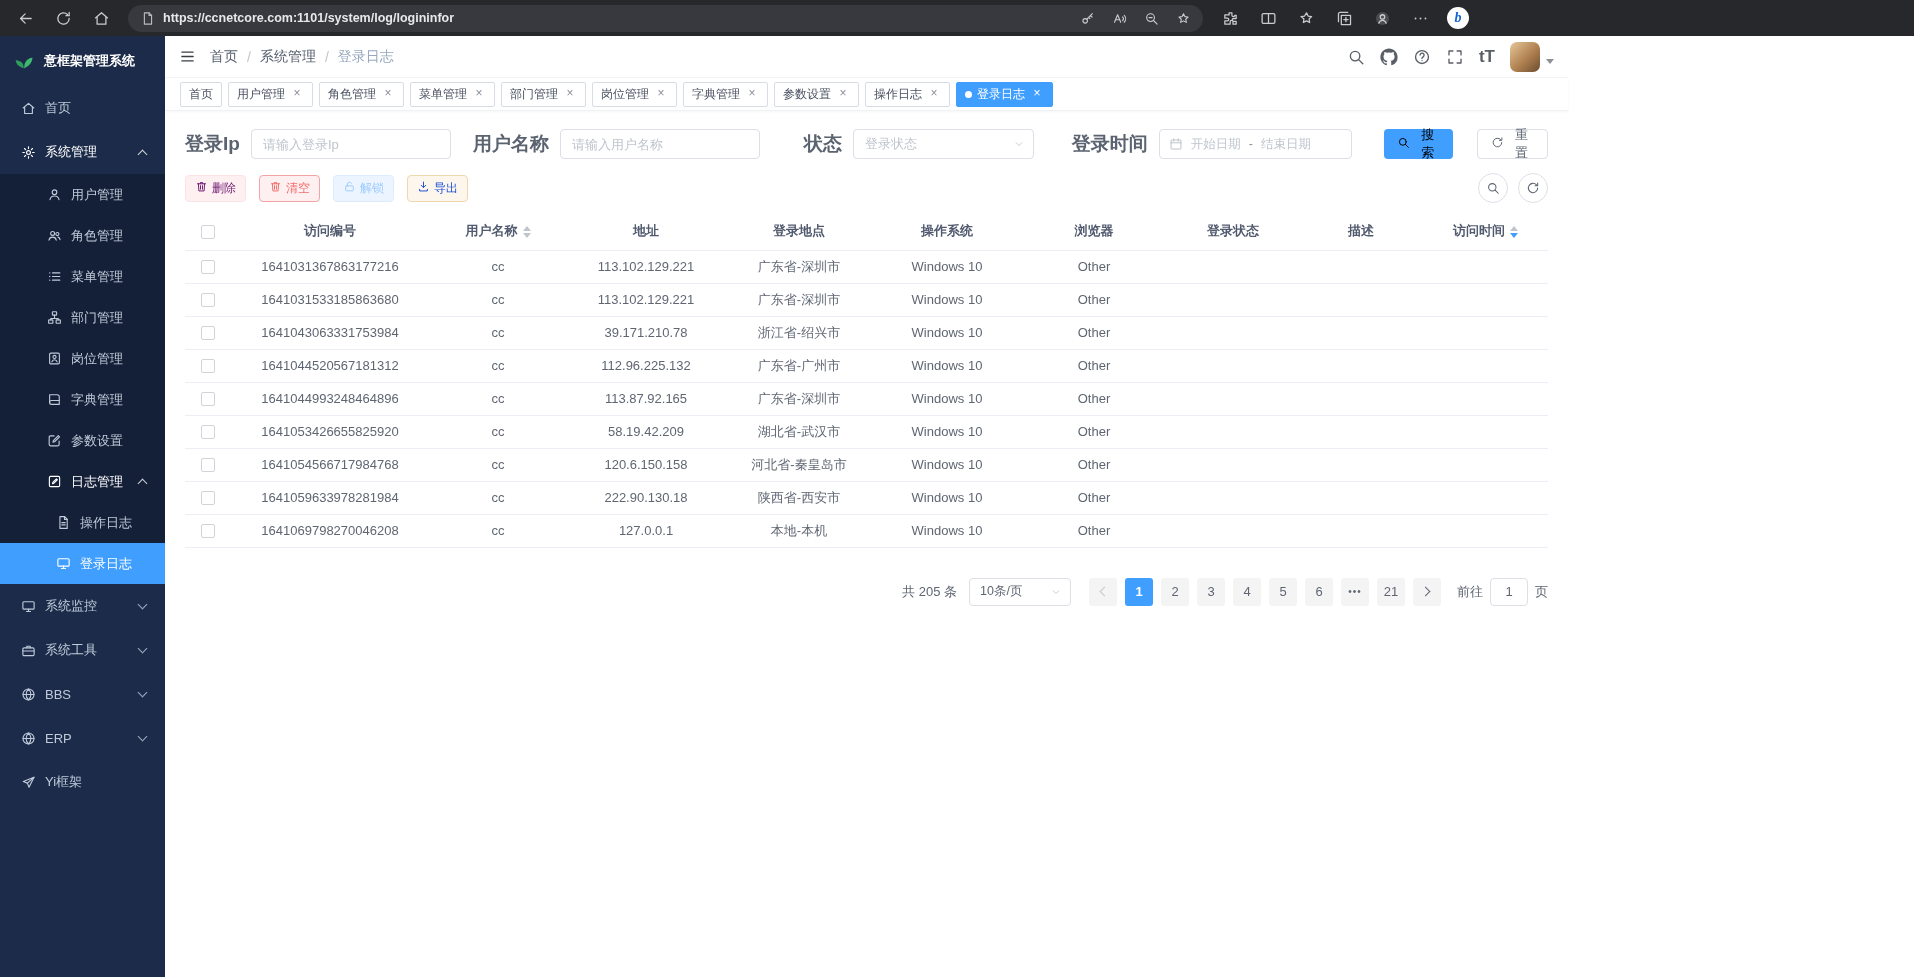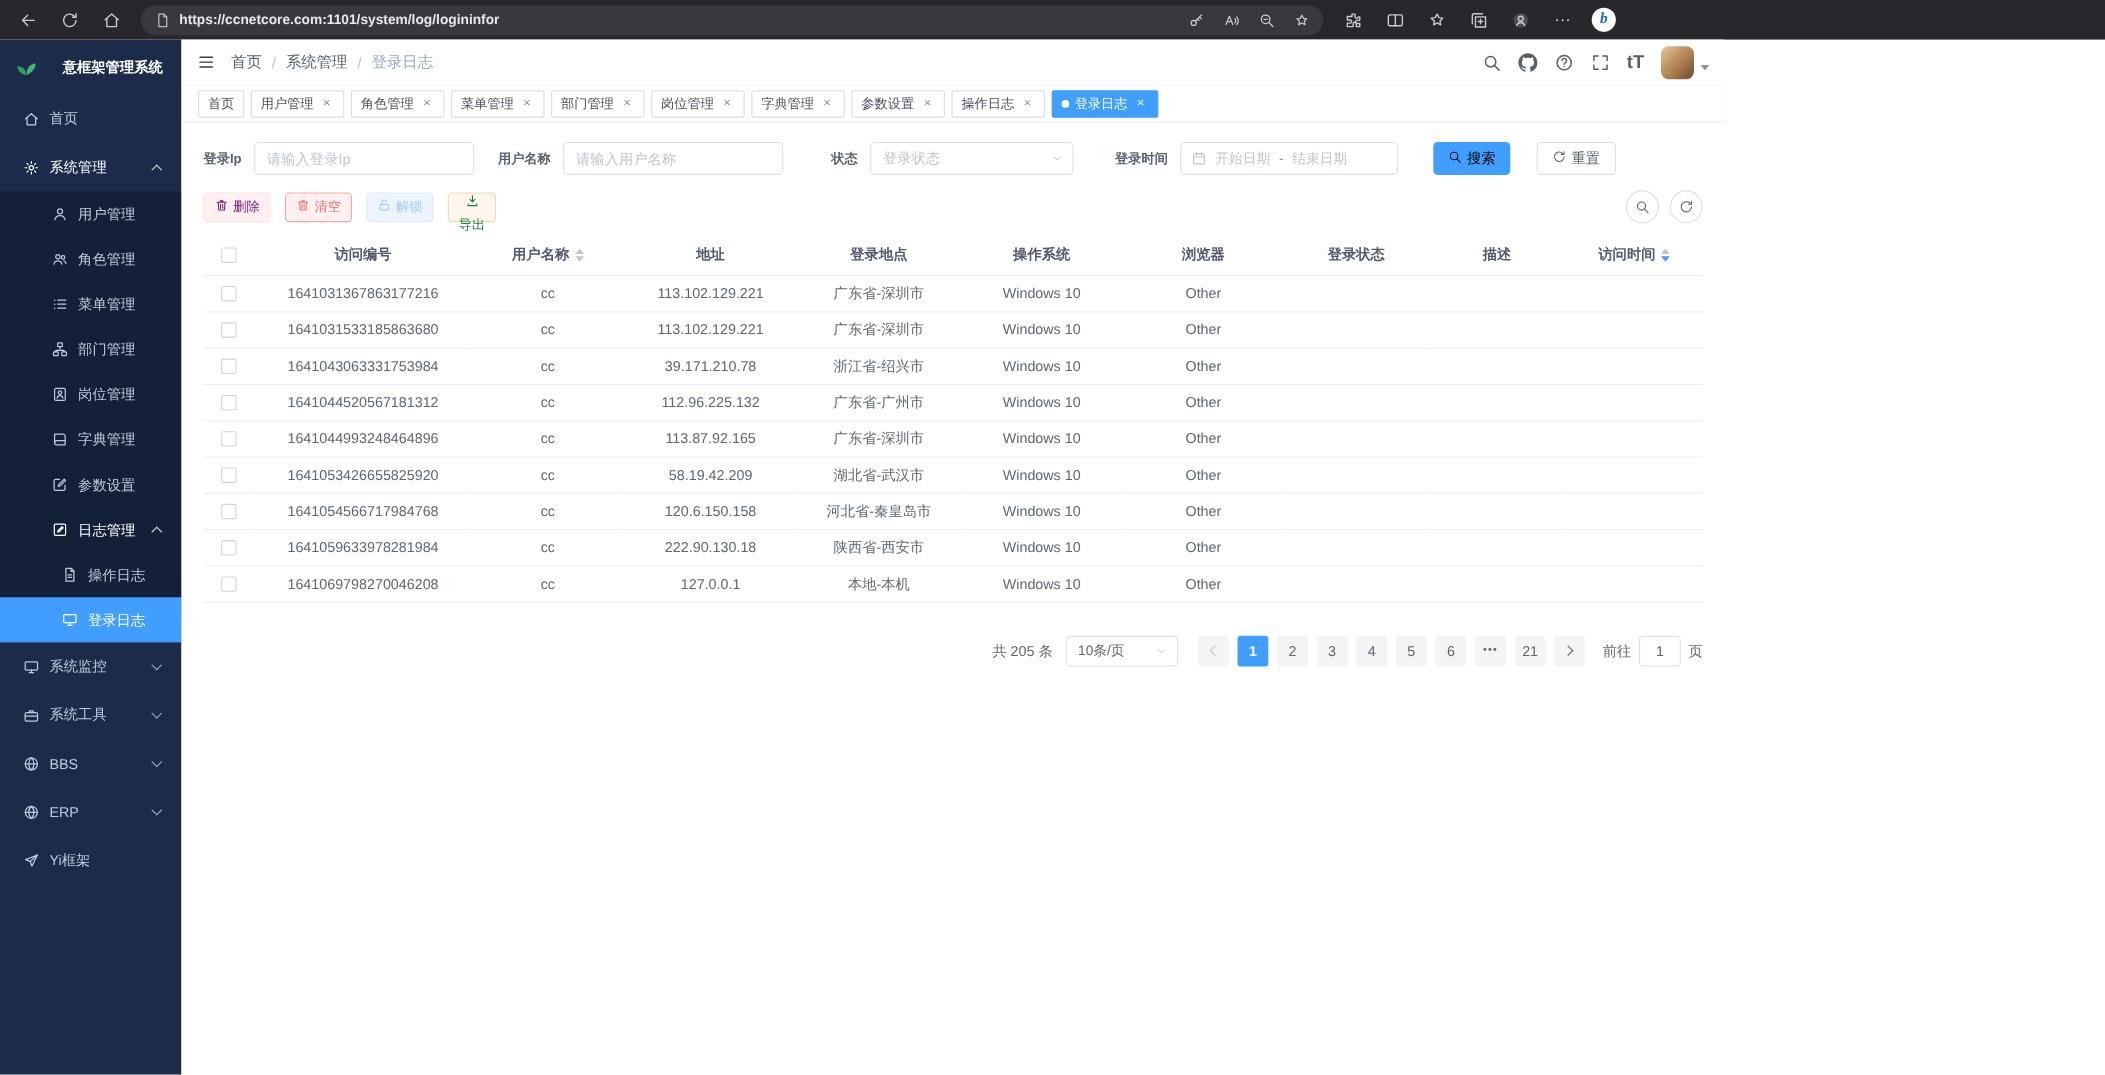--- a/index.html
+++ b/index.html
@@ -13,21 +13,21 @@
   .c-left,.c-right{display:flex;align-items:center;}
   .addr{width:1075px;height:27px;margin:0 8px;background:#38393e;border-radius:14px;display:flex;align-items:center;padding:0 5px 0 12px;gap:8px;flex:0 0 auto;font-weight:bold;}
   .addr .url{flex:1;font-size:12.5px;color:#e7e8ea;white-space:nowrap;overflow:hidden;}
   .a-ic{display:flex;color:#b9bbbf;}
   .a-right{display:flex;align-items:center;gap:2px;}
   .copilot{width:22px;height:22px;border-radius:50%;background:#fff;display:flex;align-items:center;justify-content:center;font-weight:700;font-style:italic;color:#1165d8;font-size:14px;font-family:"Liberation Serif",serif;}
 
   
   .app{display:flex;height:941px;}
   .sidebar{width:165px;flex:0 0 auto;background:#1c2b4a;color:#bfcbd9;overflow:hidden;}
-  .logo{height:50px;display:flex;align-items:center;gap:23px;padding-left:14px;cursor:pointer;}
+  .logo{height:50px;display:flex;align-items:center;gap:10px;padding-left:14px;cursor:pointer;}
   .logo-text{color:#fff;font-size:13px;font-weight:700;white-space:nowrap;}
   .sb-item{display:flex;align-items:center;gap:9px;height:44px;padding:0 10px 0 21px;font-size:13px;cursor:pointer;white-space:nowrap;}
   .sb-item.lv2{height:41px;padding-left:47px;background:#141f38;}
   .sb-item.lv3{height:41px;padding-left:56px;background:#141f38;}
   .sb-item.trail{color:#fff;}
   .sb-item.active{background:#409eff;color:#fff;}
   .sb-ic{display:flex;flex:0 0 auto;}
   .sb-label{flex:1;}
   .sb-caret{width:7px;height:7px;border-right:1.6px solid currentColor;border-bottom:1.6px solid currentColor;margin-right:9px;opacity:.8;flex:0 0 auto;}
   .sb-caret.up{transform:rotate(-135deg);margin-top:4px;}
@@ -53,39 +53,39 @@
   .tags{height:33px;display:flex;align-items:center;gap:6px;padding:0 15px;border-bottom:1px solid #f0f1f3;box-shadow:0 1px 3px rgba(0,0,0,.04);}
   .tag{height:25px;display:flex;align-items:center;gap:5px;padding:0 8px;border:1px solid #d8dce5;border-radius:2px;background:#fff;font-size:12px;color:#495060;cursor:pointer;}
   .tag .x{font-size:12px;color:#8a8f99;width:14px;height:14px;line-height:13px;text-align:center;border-radius:50%;}
   .tag .dot{width:7px;height:7px;border-radius:50%;background:#fff;display:inline-block;}
   .tag.active{background:#409eff;border-color:#409eff;color:#fff;}
   .tag.active .x{color:#fff;}
 
   
   .content{padding:12px 20px 0;flex:1;}
   .filters{display:flex;align-items:center;margin:6px 0 14px;}
-  .f-label{font-size:12px;font-weight:700;color:#5b6370;margin-right:11px;white-space:nowrap;}
+  .f-label{font-size:19px;font-weight:700;color:#5b6370;margin-right:11px;white-space:nowrap;}
   .ml22{margin-left:22px}.ml44{margin-left:44px}.ml38{margin-left:38px}.ml32{margin-left:32px}
   .f-input{width:200px;height:30px;border:1px solid #dcdfe6;border-radius:4px;padding:0 11px;font-size:13px;color:#606266;outline:none;font-family:inherit;}
   .f-input::placeholder{color:#bfc4cd;}
   .f-select{width:185px;height:30px;border:1px solid #dcdfe6;border-radius:4px;display:flex;align-items:center;justify-content:space-between;padding:0 8px 0 11px;color:#bfc4cd;font-size:13px;cursor:pointer;}
   .f-select .ca{color:#c0c4cc;display:flex;}
   .f-date{width:198px;height:30px;border:1px solid #dcdfe6;border-radius:4px;display:flex;align-items:center;gap:8px;padding:0 9px;color:#bfc4cd;font-size:12.5px;}
   .f-date .cal{color:#c0c4cc;display:flex;}
   .f-date .sep{color:#8b919b;}
   .btn{height:30px;border:none;border-radius:4px;display:flex;align-items:center;gap:5px;font-size:13px;padding:0 13px;cursor:pointer;font-family:inherit;}
   .btn.primary{background:#409eff;color:#000000;}
   .btn.plain{background:#fff;border:1px solid #dcdfe6;color:#5b6370;margin-left:24px;}
 
   .toolbar{display:flex;align-items:center;gap:13px;margin:2px 0 10px;}
   .tbtn{height:27px;border-radius:4px;display:flex;align-items:center;gap:4px;font-size:12px;padding:0 9px;cursor:pointer;font-family:inherit;border:1px solid transparent;}
   .tbtn.danger-light{background:#fef0f0;color:#701a75;border-color:#fce3e3;}
   .tbtn.danger{background:#fef0f0;color:#f56c6c;border-color:#f3a5a5;}
   .tbtn.primary-light{background:#ecf5ff;color:#9dccff;border-color:#dcecfd;}
-  .tbtn.warning{background:#fdf6ec;color:#15803d;border-color:#f0d8ae;flex-direction:column;}
+  .tbtn.warning{background:#fdf6ec;color:#1d4ed8;border-color:#f0d8ae;}
   .tb-right{margin-left:auto;display:flex;gap:10px;}
   .circle-btn{width:30px;height:30px;border-radius:50%;border:1px solid #dcdfe6;background:#fff;display:flex;align-items:center;justify-content:center;color:#5b6370;cursor:pointer;}
 
   table{width:1363px;border-collapse:collapse;table-layout:fixed;}
   th{height:37px;font-size:13px;color:#515a6e;font-weight:700;border-bottom:1px solid #ebeef5;text-align:center;padding:0 4px;white-space:nowrap;}
   td{height:33px;font-size:13px;color:#5f6672;border-bottom:1px solid #ebeef5;text-align:center;padding:0 4px;white-space:nowrap;overflow:hidden;}
   .checkbox{width:14px;height:14px;border:1px solid #d0d4da;border-radius:2px;display:inline-block;background:#fff;vertical-align:middle;cursor:pointer;}
   .sort{display:inline-flex;flex-direction:column;gap:2px;margin-left:5px;vertical-align:middle;cursor:pointer;}
   .sort i{width:0;height:0;border-left:4px solid transparent;border-right:4px solid transparent;display:block;}
   .sort .asc{border-bottom:5px solid #c0c4cc;}

